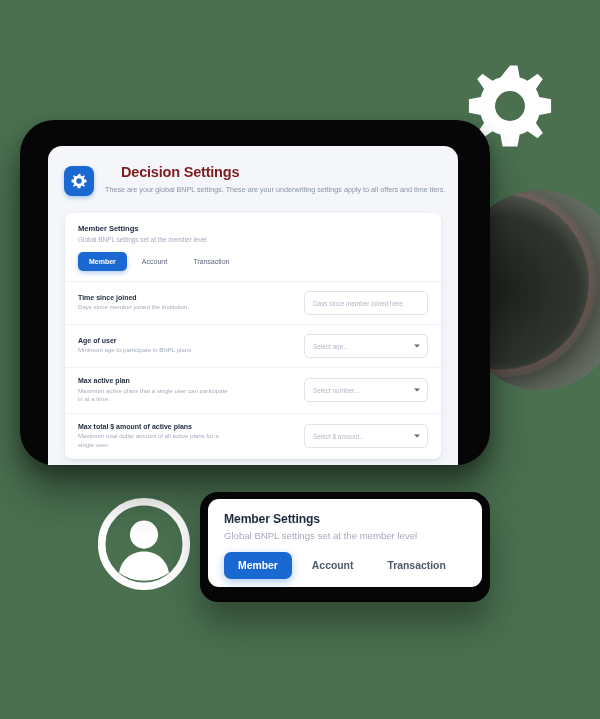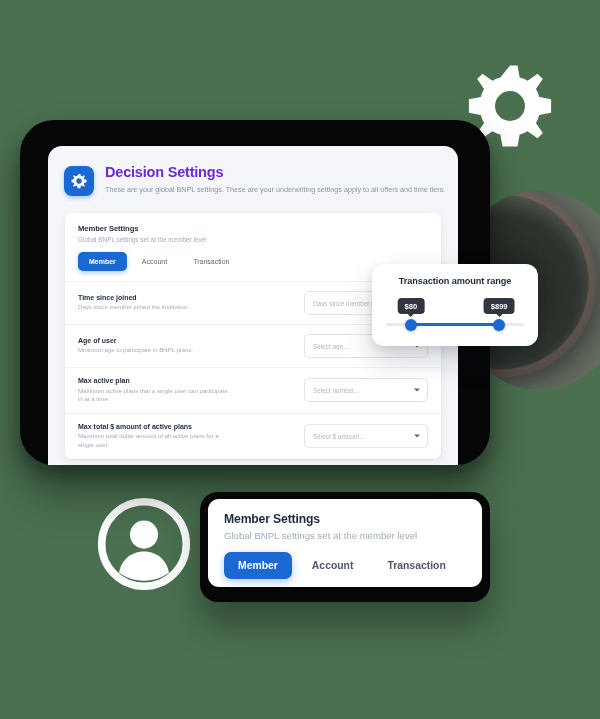--- a/index.html
+++ b/index.html
@@ -98,24 +98,24 @@
     justify-content: center;
     color: #ffffff;
     margin-top: 2px;
     box-shadow: 0 2px 4px rgba(26,104,209,0.35);
   }
   .header-badge svg { width: 16px; height: 16px; display: block; }
   .header-text { min-width: 0; }
   .app-title {
     font-size: 14.5px;
     font-weight: bold;
-    color: #6d28d9;
+    color: #7f1d1d;
     letter-spacing: -0.2px;
     line-height: 1.2;
-    margin: 0 0 4px 0;
+    margin: 0 0 4px 16px;
   }
   .app-subtitle {
     font-size: 7.2px;
     color: #8a93a5;
     line-height: 1.3;
     margin: 0;
     white-space: nowrap;
   }
 
   
@@ -441,32 +441,20 @@
               </div>
             </div>
           </div>
 
         </div>
       </div>
 
     </div>
   </div>
 
-  <div class="slider-popup">
-    <p class="popup-title">Transaction amount range</p>
-    <div class="slider-wrap">
-      <span class="bubble" id="bubble-min" style="left: 18%;">$80</span>
-      <span class="bubble" id="bubble-max" style="left: 82%;">$899</span>
-      <div class="track">
-        <div class="track-fill" id="track-fill" style="left: 18%; width: 64%;"></div>
-      </div>
-      <span class="handle" id="handle-min" style="left: 18%;"></span>
-      <span class="handle" id="handle-max" style="left: 82%;"></span>
-    </div>
-  </div>
 
   <div class="deco-avatar">
     <svg viewBox="0 0 100 100" aria-hidden="true">
       <circle cx="50" cy="50" r="45" fill="none" stroke="currentColor" stroke-width="8"></circle>
       <circle cx="50" cy="40" r="15" fill="currentColor"></circle>
       <path fill="currentColor" d="M50 58 C35 58 25 69 23.5 80.5 A45 45 0 0 0 76.5 80.5 C75 69 65 58 50 58 Z"></path>
     </svg>
   </div>
 
   <div class="zoom-card-frame">

